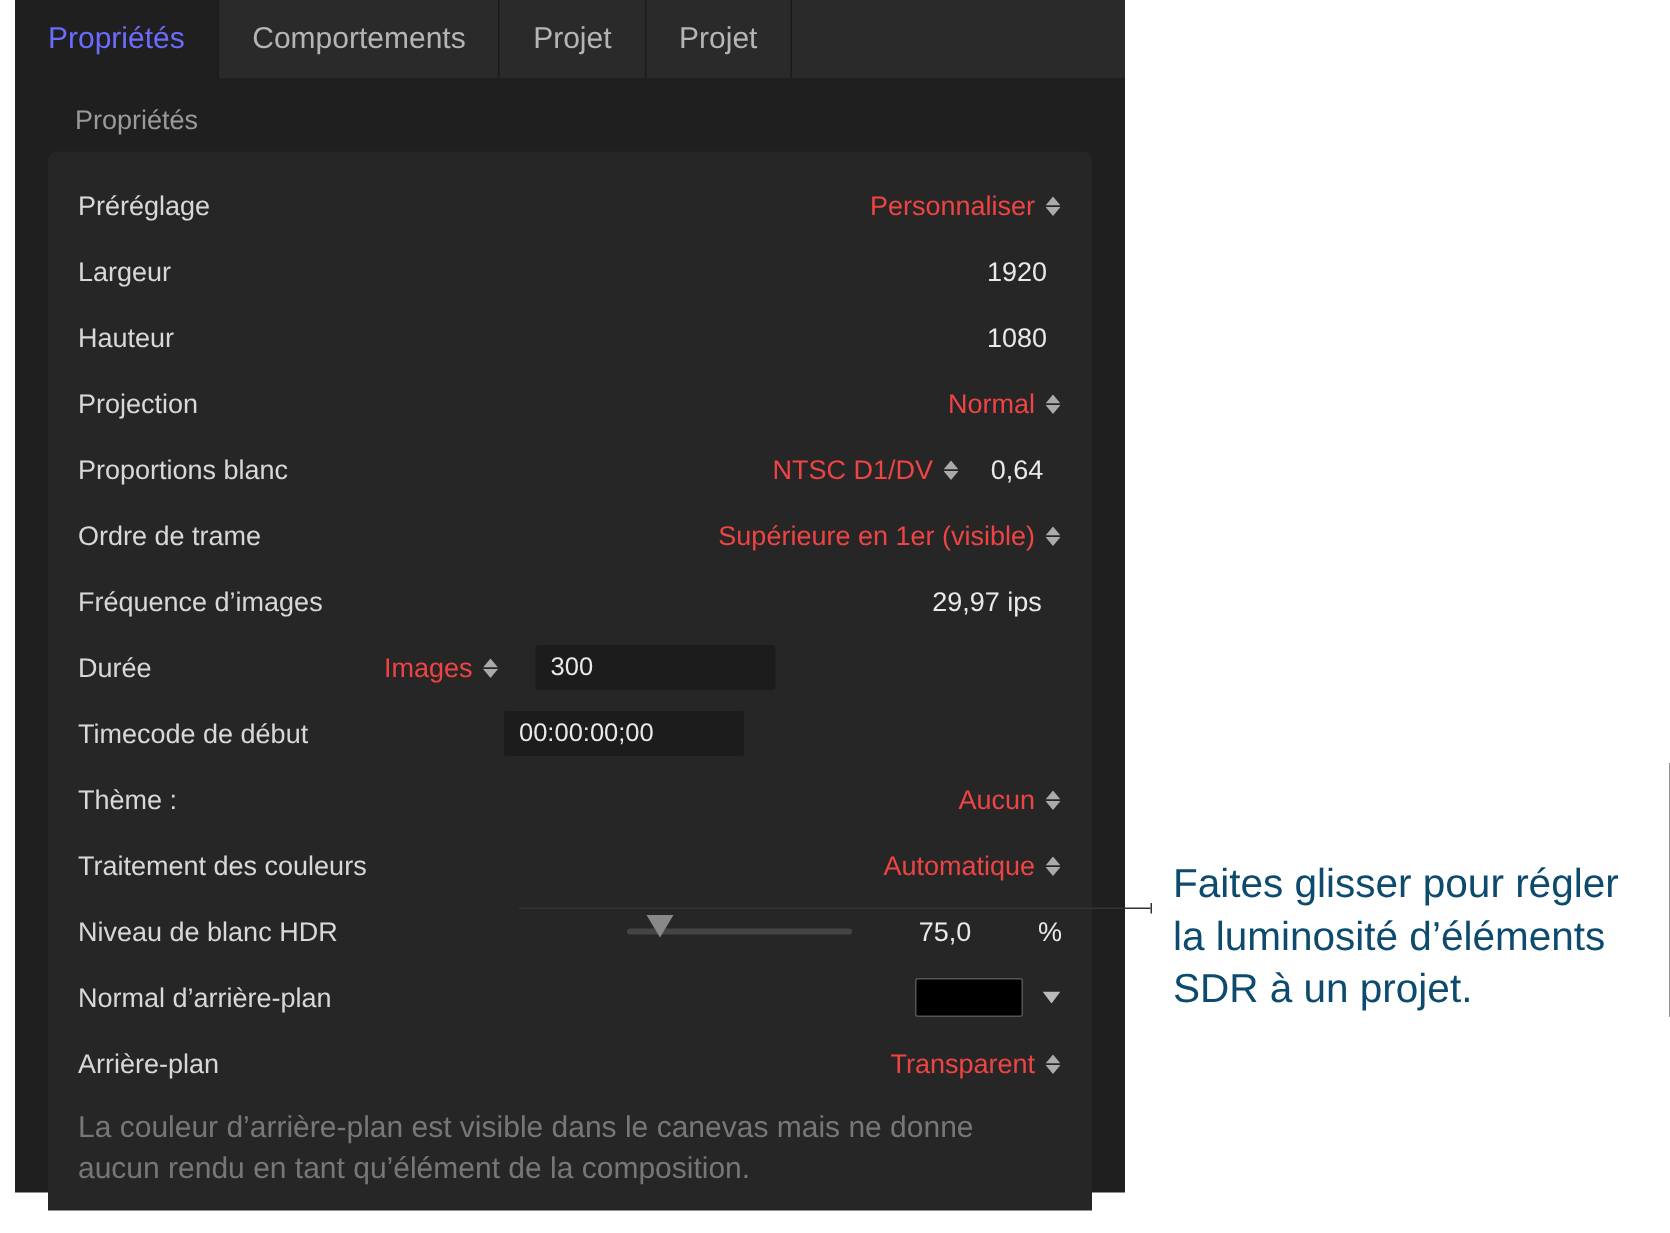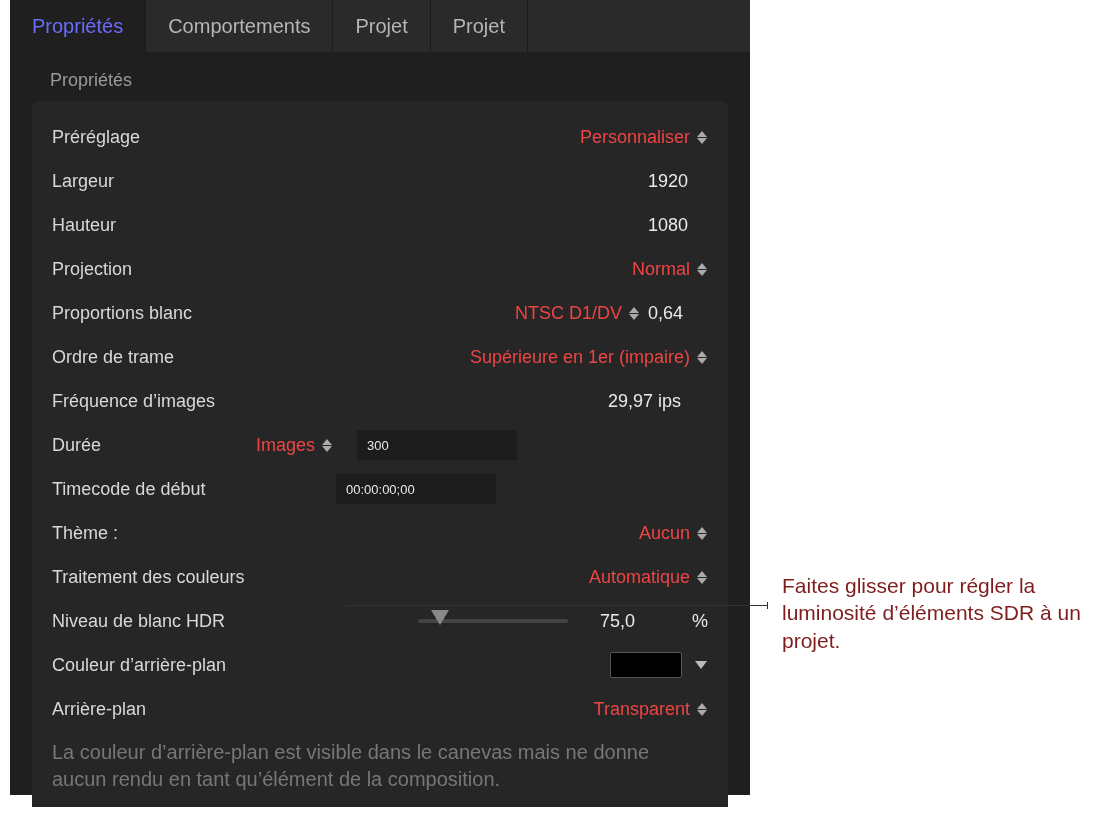--- a/index.html
+++ b/index.html
@@ -68,21 +68,21 @@
   .controls {
     flex: 1;
     display: flex;
     align-items: center;
     justify-content: flex-end;
     gap: 8px;
   }
   .value-text {
     color: #e9e9e9;
     min-width: 60px;
-    text-align: left;
+    text-align: center;
   }
   .value-text.wide { min-width: 100px; }
   .select {
     display: flex;
     align-items: center;
     gap: 6px;
     color: #ef4444;
     cursor: pointer;
   }
   .stepper-icon {
@@ -94,21 +94,21 @@
     cursor: pointer;
   }
   .stepper-icon svg { display:block; }
   .input-box {
     background: #1c1c1c;
     color: #e9e9e9;
     border: none;
     height: 30px;
     width: 160px;
     padding: 0 10px;
-    font-size: 13px;
+    font-size: 17px;
     border-radius: 2px;
   }
   .slider-track {
     position: relative;
     width: 150px;
     height: 4px;
     background: #444;
     border-radius: 2px;
   }
   .slider-thumb {
@@ -151,22 +151,22 @@
     position:absolute;
     right:-1px; top:-3px;
     width:1px; height:7px;
     background:#333;
   }
   .callout {
     position: absolute;
     left: 782px;
     top: 572px;
     width: 320px;
-    color: #7f1d1d;
-    font-size: 21px;
+    color: #0c4a6e;
+    font-size: 27px;
     line-height: 1.3;
   }
 </style>
 </head>
 <body>
 
 <div class="panel">
 
   <div class="tabs">
     <div class="tab active">Propriétés</div>
@@ -243,21 +243,21 @@
           </span>
         </div>
         <span class="value-text">0,64</span>
       </div>
     </div>
 
     <div class="row">
       <div class="label">Ordre de trame</div>
       <div class="controls">
         <div class="select">
-          <span>Supérieure en 1er (impaire)</span>
+          <span>Supérieure en 1er (visible)</span>
           <span class="stepper-icon">
             <svg width="10" height="6">
                 <polygon points="5,0 10,6 0,6" fill="#aaa"></polygon>
               </svg>
             <svg width="10" height="6">
                 <polygon points="0,0 10,0 5,6" fill="#aaa"></polygon>
               </svg>
           </span>
         </div>
       </div>
@@ -334,21 +334,21 @@
       <div class="controls" style="gap:32px;">
         <div class="slider-track">
           <div class="slider-thumb" id="hdr-thumb" style="left: 13.5px;"></div>
         </div>
         <span class="value-text">75,0</span>
         <span style="color:#e9e9e9;">%</span>
       </div>
     </div>
 
     <div class="row">
-      <div class="label" style="flex-basis:260px">Couleur d’arrière-plan</div>
+      <div class="label" style="flex-basis:260px">Normal d’arrière-plan</div>
       <div class="controls">
         <div class="swatch"></div>
         <span class="chev-down">
           <svg width="12" height="8">
               <polygon points="0,0 12,0 6,8" fill="#bbb"></polygon>
             </svg>
         </span>
       </div>
     </div>
 

